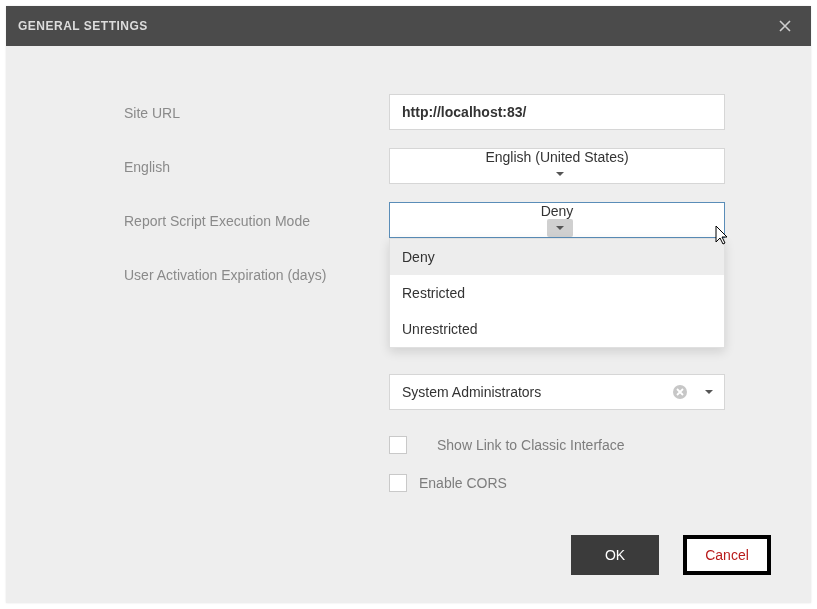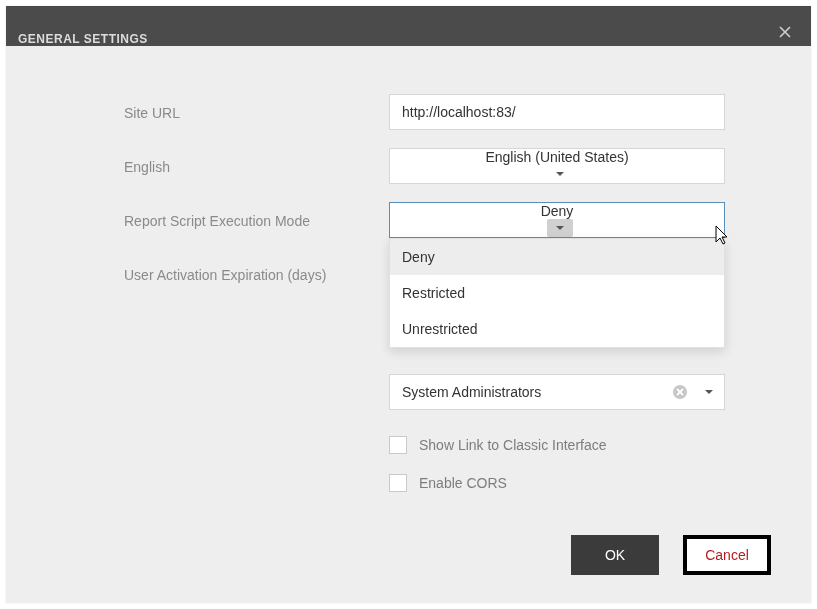--- a/index.html
+++ b/index.html
@@ -19,21 +19,21 @@
       display: flex;
       flex-direction: column;
       box-shadow: 0 0 2px rgba(0,0,0,0.1);
       position: relative;
     }
     .titlebar {
       background: #4b4b4b;
       color: #dcdcdc;
       height: 40px;
       display: flex;
-      align-items: flex-end;
+      align-items: center;
       padding: 0 12px;
       letter-spacing: 0.5px;
       font-size: 12px;
       font-weight: 600;
     }
     .titlebar-title { flex: 1; text-transform: uppercase; }
     .close-btn {
       width: 28px; height: 28px;
       display: flex; align-items: center; justify-content: center;
       cursor: pointer;
@@ -61,20 +61,21 @@
     .input-text {
       width: 100%;
       height: 36px;
       border: 1px solid #d6d6d6;
       background: #fff;
       padding: 0 12px;
       font-size: 14px;
       color: #333;
       outline: none;
       font-family: inherit;
+      font-weight: bold;
     }
     .select-box {
       width: 100%;
       height: 36px;
       border: 1px solid #d6d6d6;
       background: #fff;
       display: flex;
       align-items: center;
       padding: 0 12px;
       cursor: pointer;
@@ -257,21 +258,21 @@
           </div>
           <div class="caret-btn">
             <svg viewBox="0 0 10 10">
                 <path d="M1 3 L5 7 L9 3 Z"></path>
               </svg>
           </div>
         </div>
       </div>
     </div>
 
-    <div class="checkbox-row" style="margin-top:26px;">
+    <div class="checkbox-row" style="margin-top:26px;gap:18px;">
       <div class="checkbox"></div>
       <span>Show Link to Classic Interface</span>
     </div>
 
     <div class="checkbox-row">
       <div class="checkbox"></div>
       <span>Enable CORS</span>
     </div>
 
     <div class="footer">

